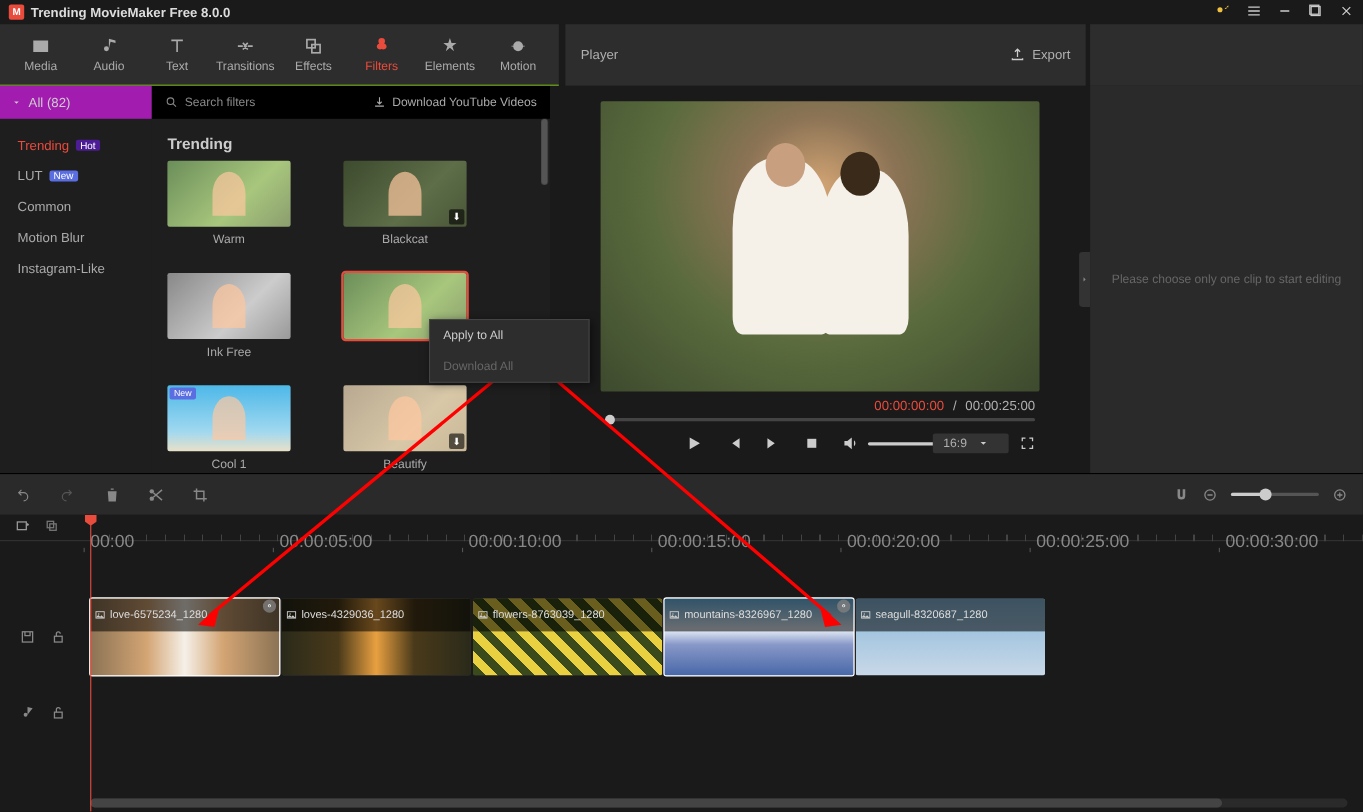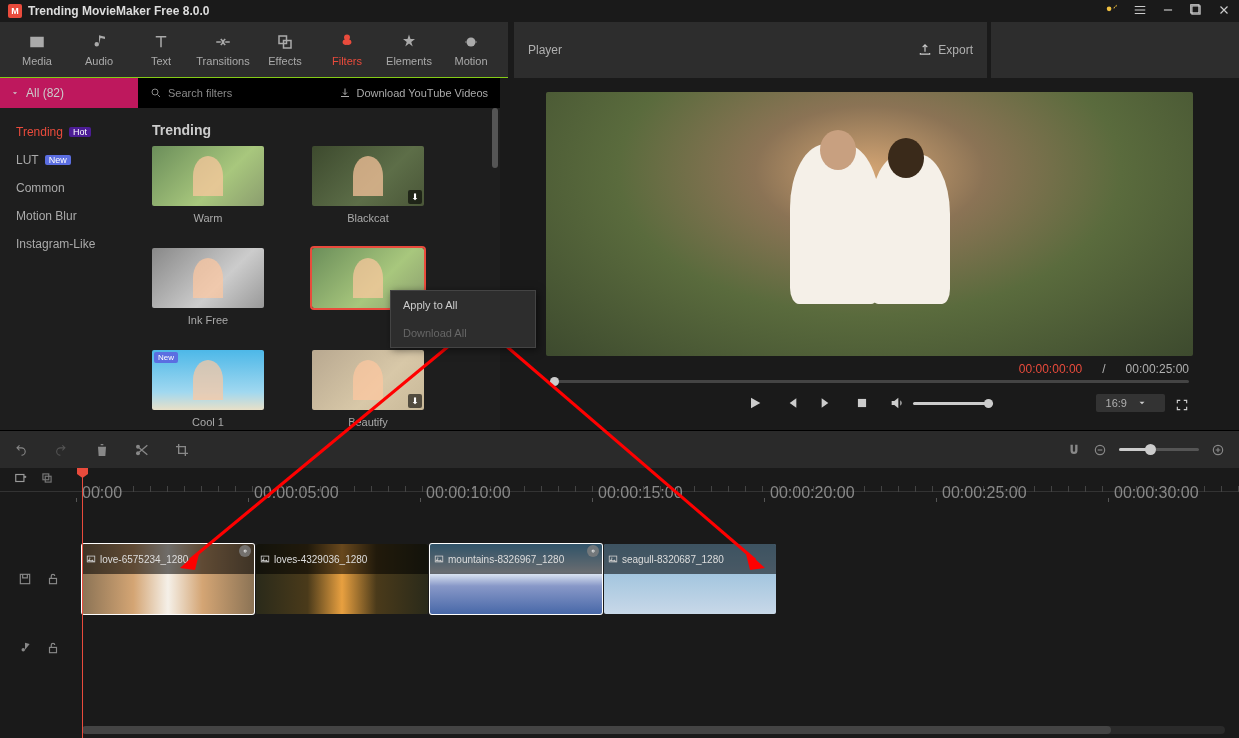--- a/index.html
+++ b/index.html
@@ -11,21 +11,21 @@
 .titlebar-right{display:flex;align-items:center;gap:14px}
 .titlebar-right svg,.titlebar-right span{cursor:pointer}
 .key-icon{color:#f0c040}
 .toolbar{height:56px;background:#2d2d2d;display:flex;align-items:stretch;padding:0 6px;gap:0;border-bottom:1px solid #84cc16}
 .tool-item{width:62px;display:flex;flex-direction:column;align-items:center;justify-content:center;gap:4px;cursor:pointer;font-size:11px;color:#aaa}
 .tool-item.active{color:#e94b3c}
 .tool-item svg{width:18px;height:18px}
 .player-head{flex:1;display:flex;align-items:center;justify-content:space-between;padding:0 14px;background:#2d2d2d;margin-left:6px}
 .export-btn{display:flex;align-items:center;gap:6px;cursor:pointer;font-size:12px}
 .left-col{width:138px;background:#1e1e1e;display:flex;flex-direction:column}
-.all-row{height:30px;background:#be185d;display:flex;align-items:center;padding:0 10px;gap:6px;color:#ccc;cursor:pointer}
+.all-row{height:30px;background:#a21caf;display:flex;align-items:center;padding:0 10px;gap:6px;color:#ccc;cursor:pointer}
 .cat-list{padding:10px 0}
 .cat-item{padding:7px 16px;font-size:12px;cursor:pointer;display:flex;align-items:center;gap:6px;color:#aaa}
 .cat-item.active{color:#e94b3c}
 .badge{padding:0 4px;border-radius:2px;font-size:9px;color:#fff}
 .badge-hot{background:#4c1d95}
 .badge-new{background:#5b6ee1}
 .mid-col{width:362px;background:#1e1e1e;position:relative;overflow:hidden}
 .mid-top{height:30px;background:#000000;display:flex;align-items:center;justify-content:space-between;padding:0 12px;font-size:11px}
 .search-wrap{display:flex;align-items:center;gap:6px;color:#888}
 .dl-link{display:flex;align-items:center;gap:6px;color:#aaa;cursor:pointer}
@@ -46,30 +46,30 @@
 .mid-scrollbar{position:absolute;right:2px;top:30px;width:6px;height:60px;background:#555;border-radius:3px}
 .preview-col{flex:1;background:#1a1a1a;display:flex;flex-direction:column;padding:14px 8px 6px 8px}
 .preview-img{flex:1;max-height:264px;background:radial-gradient(ellipse at 50% 30%,#d4a574 0%,#8b7355 25%,#5a6b3d 55%,#3d4a2e 100%);position:relative;border-radius:2px;overflow:hidden;margin:0 38px}
 .couple{position:absolute;left:50%;top:50%;transform:translate(-50%,-50%);width:180px;height:200px}
 .person{position:absolute;background:#f5f0e8;border-radius:40% 40% 10% 10%}
 .p1{width:90px;height:160px;left:10px;top:20px}
 .p2{width:80px;height:150px;right:10px;top:30px}
 .head{position:absolute;width:36px;height:40px;background:#c8a080;border-radius:50%}
 .h1{left:40px;top:6px}
 .h2{right:36px;top:14px;background:#3a2a1a}
-.time-row{display:flex;align-items:center;justify-content:flex-end;padding:6px 42px 0 42px;gap:20px;font-size:12px}
+.time-row{display:flex;align-items:center;justify-content:flex-end;padding:6px 42px 0 42px;gap:8px;font-size:12px}
 .time-current{color:#e94b3c}
 .seek-bar{height:3px;background:#444;margin:4px 42px;position:relative;border-radius:2px}
 .seek-dot{position:absolute;left:0;top:-3px;width:9px;height:9px;background:#ccc;border-radius:50%}
 .controls{display:flex;align-items:center;justify-content:center;gap:20px;padding:8px 42px;position:relative}
 .ctrl-btn{cursor:pointer;color:#ccc;display:flex;align-items:center}
 .vol-group{display:flex;align-items:center;gap:8px}
 .vol-bar{width:80px;height:3px;background:#ccc;position:relative;border-radius:2px}
 .vol-dot{position:absolute;right:0;top:-3px;width:9px;height:9px;background:#ccc;border-radius:50%}
-.aspect-sel{position:absolute;right:42px;display:flex;align-items:flex-end;gap:10px}
+.aspect-sel{position:absolute;right:42px;display:flex;align-items:center;gap:10px}
 .aspect{background:#333;padding:3px 18px 3px 10px;border-radius:2px;font-size:11px;display:flex;align-items:center;gap:10px;cursor:pointer}
 .right-panel{width:248px;background:#2a2a2a;display:flex;align-items:center;justify-content:center;color:#666;font-size:11px;text-align:center;padding:0 8px;position:relative}
 .expand-tab{position:absolute;left:-10px;top:50%;transform:translateY(-50%);width:10px;height:50px;background:#333;display:flex;align-items:center;justify-content:center;cursor:pointer;border-radius:3px 0 0 3px}
 .main-row{display:flex;height:352px}
 .tl-toolbar{height:38px;background:#2a2a2a;display:flex;align-items:center;padding:0 14px;gap:24px;border-top:1px solid #000}
 .tl-toolbar .ctrl-btn{color:#888}
 .tl-right{margin-left:auto;display:flex;align-items:center;gap:12px}
 .zoom-bar{width:80px;height:3px;background:#555;position:relative;border-radius:2px}
 .zoom-bar::before{content:"";position:absolute;left:0;width:35%;height:100%;background:#ccc;border-radius:2px}
 .zoom-dot{position:absolute;left:33%;top:-4px;width:11px;height:11px;background:#ccc;border-radius:50%}
@@ -359,20 +359,28 @@
         </div>
         <div class="ctrl-btn">
             <svg width="14" height="14" viewBox="0 0 24 24" fill="none" stroke="currentColor" stroke-width="2">
               <path d="M4 9V4h5M20 9V4h-5M4 15v5h5M20 15v5h-5"></path>
             </svg>
           </div>
       </div>
     </div>
   </div>
 
+  <div class="right-panel">
+    <div class="expand-tab">
+      <svg width="8" height="8" viewBox="0 0 24 24" fill="#888">
+          <path d="M9 6l6 6-6 6z"></path>
+        </svg>
+    </div>
+    <span>Please choose only one clip to start editing</span>
+  </div>
 </div>
 
 <div class="tl-toolbar">
   <div class="ctrl-btn">
       <svg width="16" height="16" viewBox="0 0 24 24" fill="currentColor">
         <path d="M10 8H4l3-3-1.4-1.4L.2 9l5.4 5.4L7 13l-3-3h6a6 6 0 010 12v2a8 8 0 000-16z" transform="scale(0.8) translate(4 2)"></path>
       </svg>
     </div>
   <div class="ctrl-btn">
       <svg width="16" height="16" viewBox="0 0 24 24" fill="#555">
@@ -481,20 +489,31 @@
           <div class="clip-bg clip-loves"></div>
           <div class="clip-label">
             <svg width="10" height="10" viewBox="0 0 24 24" fill="#ccc">
               <rect x="3" y="5" width="18" height="14" fill="none" stroke="#ccc" stroke-width="2"></rect>
               <circle cx="9" cy="10" r="1.5"></circle>
               <path d="M3 17l5-5 4 4 3-3 6 6"></path>
             </svg>
             <span>loves-4329036_1280</span>
           </div>
         </div>
+        <div class="clip" style="width: 172px;">
+          <div class="clip-bg clip-flowers"></div>
+          <div class="clip-label">
+            <svg width="10" height="10" viewBox="0 0 24 24" fill="#ccc">
+              <rect x="3" y="5" width="18" height="14" fill="none" stroke="#ccc" stroke-width="2"></rect>
+              <circle cx="9" cy="10" r="1.5"></circle>
+              <path d="M3 17l5-5 4 4 3-3 6 6"></path>
+            </svg>
+            <span>flowers-8763039_1280</span>
+          </div>
+        </div>
         <div class="clip sel" style="width: 172px;">
           <div class="clip-bg clip-mountains"></div>
           <div class="clip-label">
             <svg width="10" height="10" viewBox="0 0 24 24" fill="#ccc">
               <rect x="3" y="5" width="18" height="14" fill="none" stroke="#ccc" stroke-width="2"></rect>
               <circle cx="9" cy="10" r="1.5"></circle>
               <path d="M3 17l5-5 4 4 3-3 6 6"></path>
             </svg>
             <span>mountains-8326967_1280</span>
           </div>

